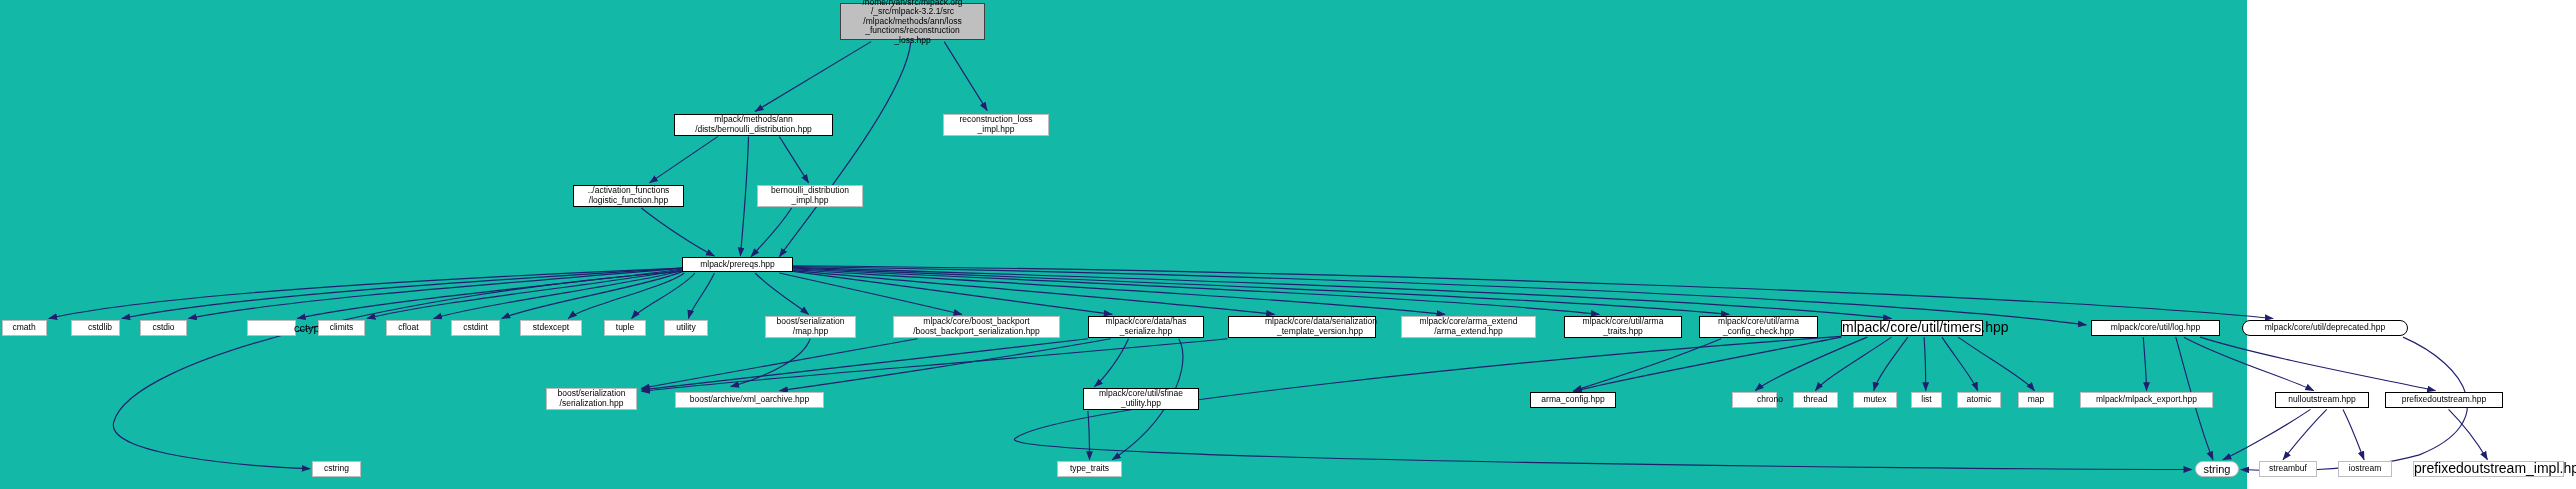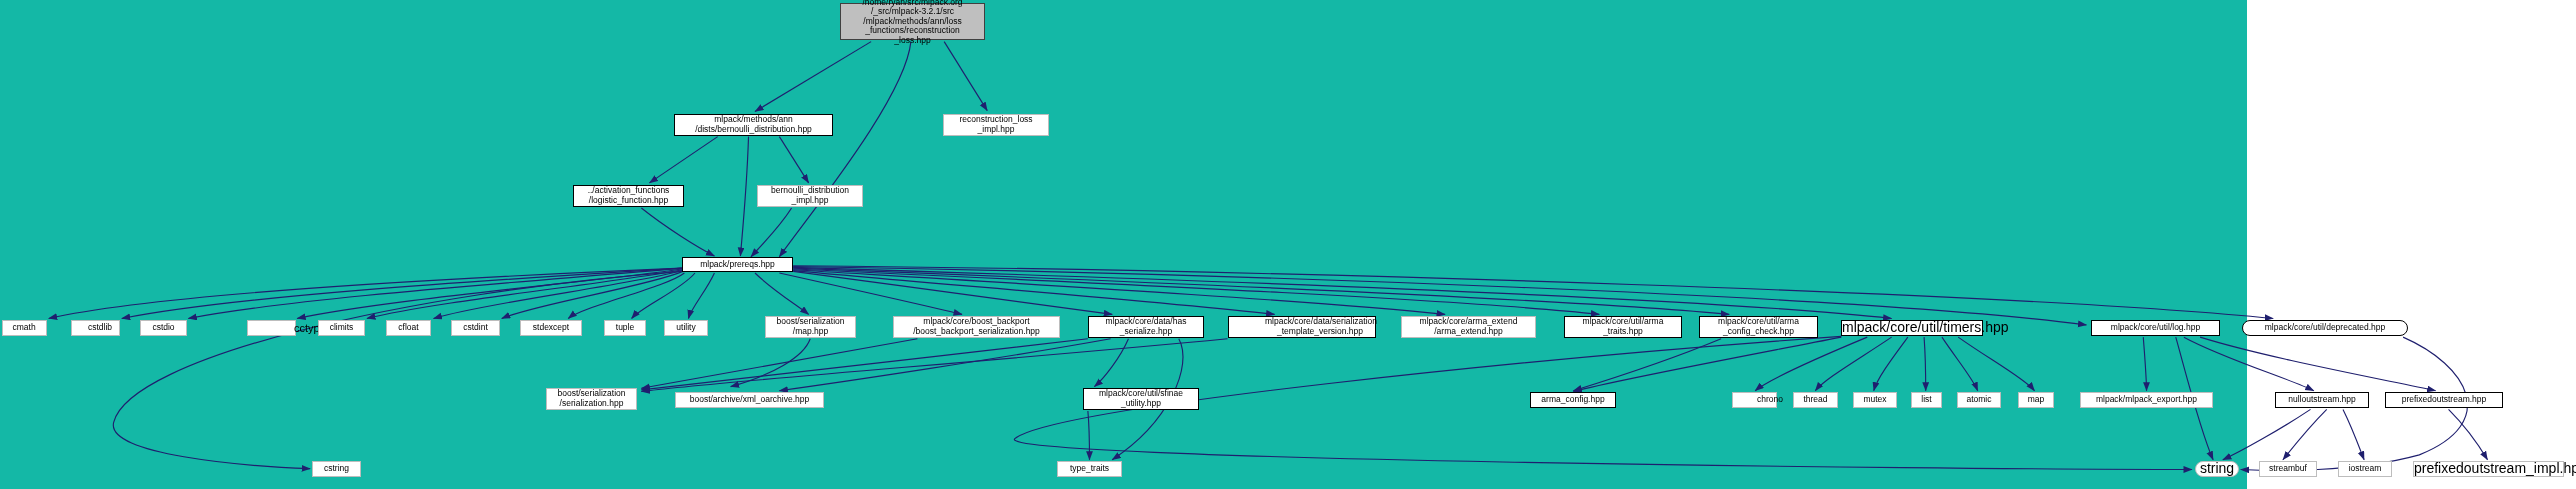--- a/index.html
+++ b/index.html
@@ -174,19 +174,19 @@
       <div class="node" style="left: 1793px; top: 392px; width: 45px; height: 16px; font-size: 8.5px;"><span class="node-label">thread</span></div>
       <div class="node" style="left: 1853px; top: 392px; width: 44px; height: 16px; font-size: 8.5px;"><span class="node-label">mutex</span></div>
       <div class="node" style="left: 1911px; top: 392px; width: 31px; height: 16px; font-size: 8.5px;"><span class="node-label">list</span></div>
       <div class="node" style="left: 1957px; top: 392px; width: 44px; height: 16px; font-size: 8.5px;"><span class="node-label">atomic</span></div>
       <div class="node" style="left: 2018px; top: 392px; width: 36px; height: 16px; font-size: 8.5px;"><span class="node-label">map</span></div>
       <div class="node" style="left: 2080px; top: 392px; width: 133px; height: 16px; font-size: 8.5px;"><span class="node-label">mlpack/mlpack_export.hpp</span></div>
       <div class="node strong" style="left: 2275px; top: 392px; width: 94px; height: 16px; font-size: 8.5px;"><span class="node-label">nulloutstream.hpp</span></div>
       <div class="node strong" style="left: 2385px; top: 392px; width: 118px; height: 16px; font-size: 8.5px;"><span class="node-label">prefixedoutstream.hpp</span></div>
       <div class="node" style="left: 312px; top: 461px; width: 49px; height: 16px; font-size: 8.5px;"><span class="node-label">cstring</span></div>
       <div class="node" style="left: 1057px; top: 461px; width: 65px; height: 16px; font-size: 8.5px;"><span class="node-label">type_traits</span></div>
-      <div class="node" style="left: 2195px; top: 461px; width: 44px; height: 16px; font-size: 14px; border-radius: 8px;"><span class="node-label">string</span></div>
+      <div class="node" style="left: 2195px; top: 461px; width: 44px; height: 16px; font-size: 11px; border-radius: 8px;"><span class="node-label">string</span></div>
       <div class="node" style="left: 2259px; top: 461px; width: 58px; height: 16px; font-size: 8.5px;"><span class="node-label">streambuf</span></div>
       <div class="node" style="left: 2338px; top: 461px; width: 54px; height: 16px; font-size: 8.5px;"><span class="node-label">iostream</span></div>
       <div class="node" style="left: 2413px; top: 461px; width: 151px; height: 16px; font-size: 14px;"><span class="node-label">prefixedoutstream_impl.hpp</span></div>
     </div>
 </div>
 
 
 </body></html>

